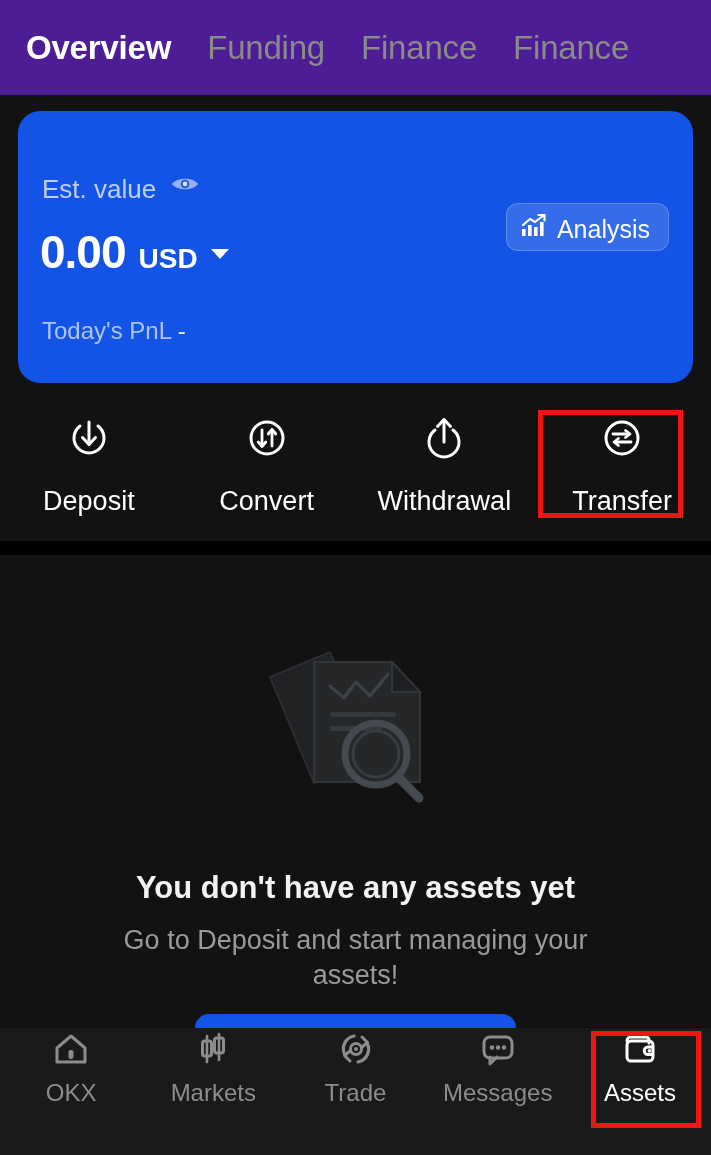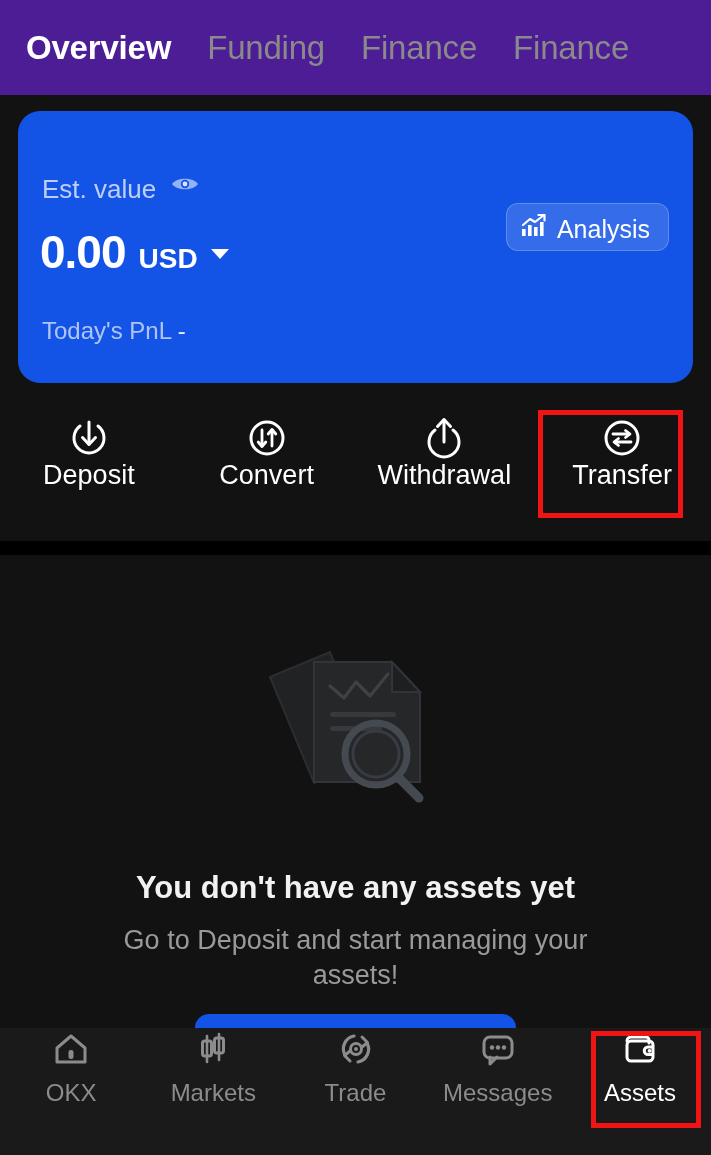--- a/index.html
+++ b/index.html
@@ -93,21 +93,21 @@
     display: flex;
   }
   .action {
     flex: 1;
     display: flex; flex-direction: column;
     align-items: center; justify-content: flex-start;
     padding-top: 18px;
     position: relative;
   }
   .action-label {
-    margin-top: 0;
+    margin-top: 26px;
     font-size: 27px; color: #ffffff;
     white-space: nowrap;
   }
   .action-icon { height: 44px; display: flex; align-items: center; }
 
   .highlight-box {
     position: absolute;
     border: 5px solid #f01414;
     pointer-events: none;
   }

